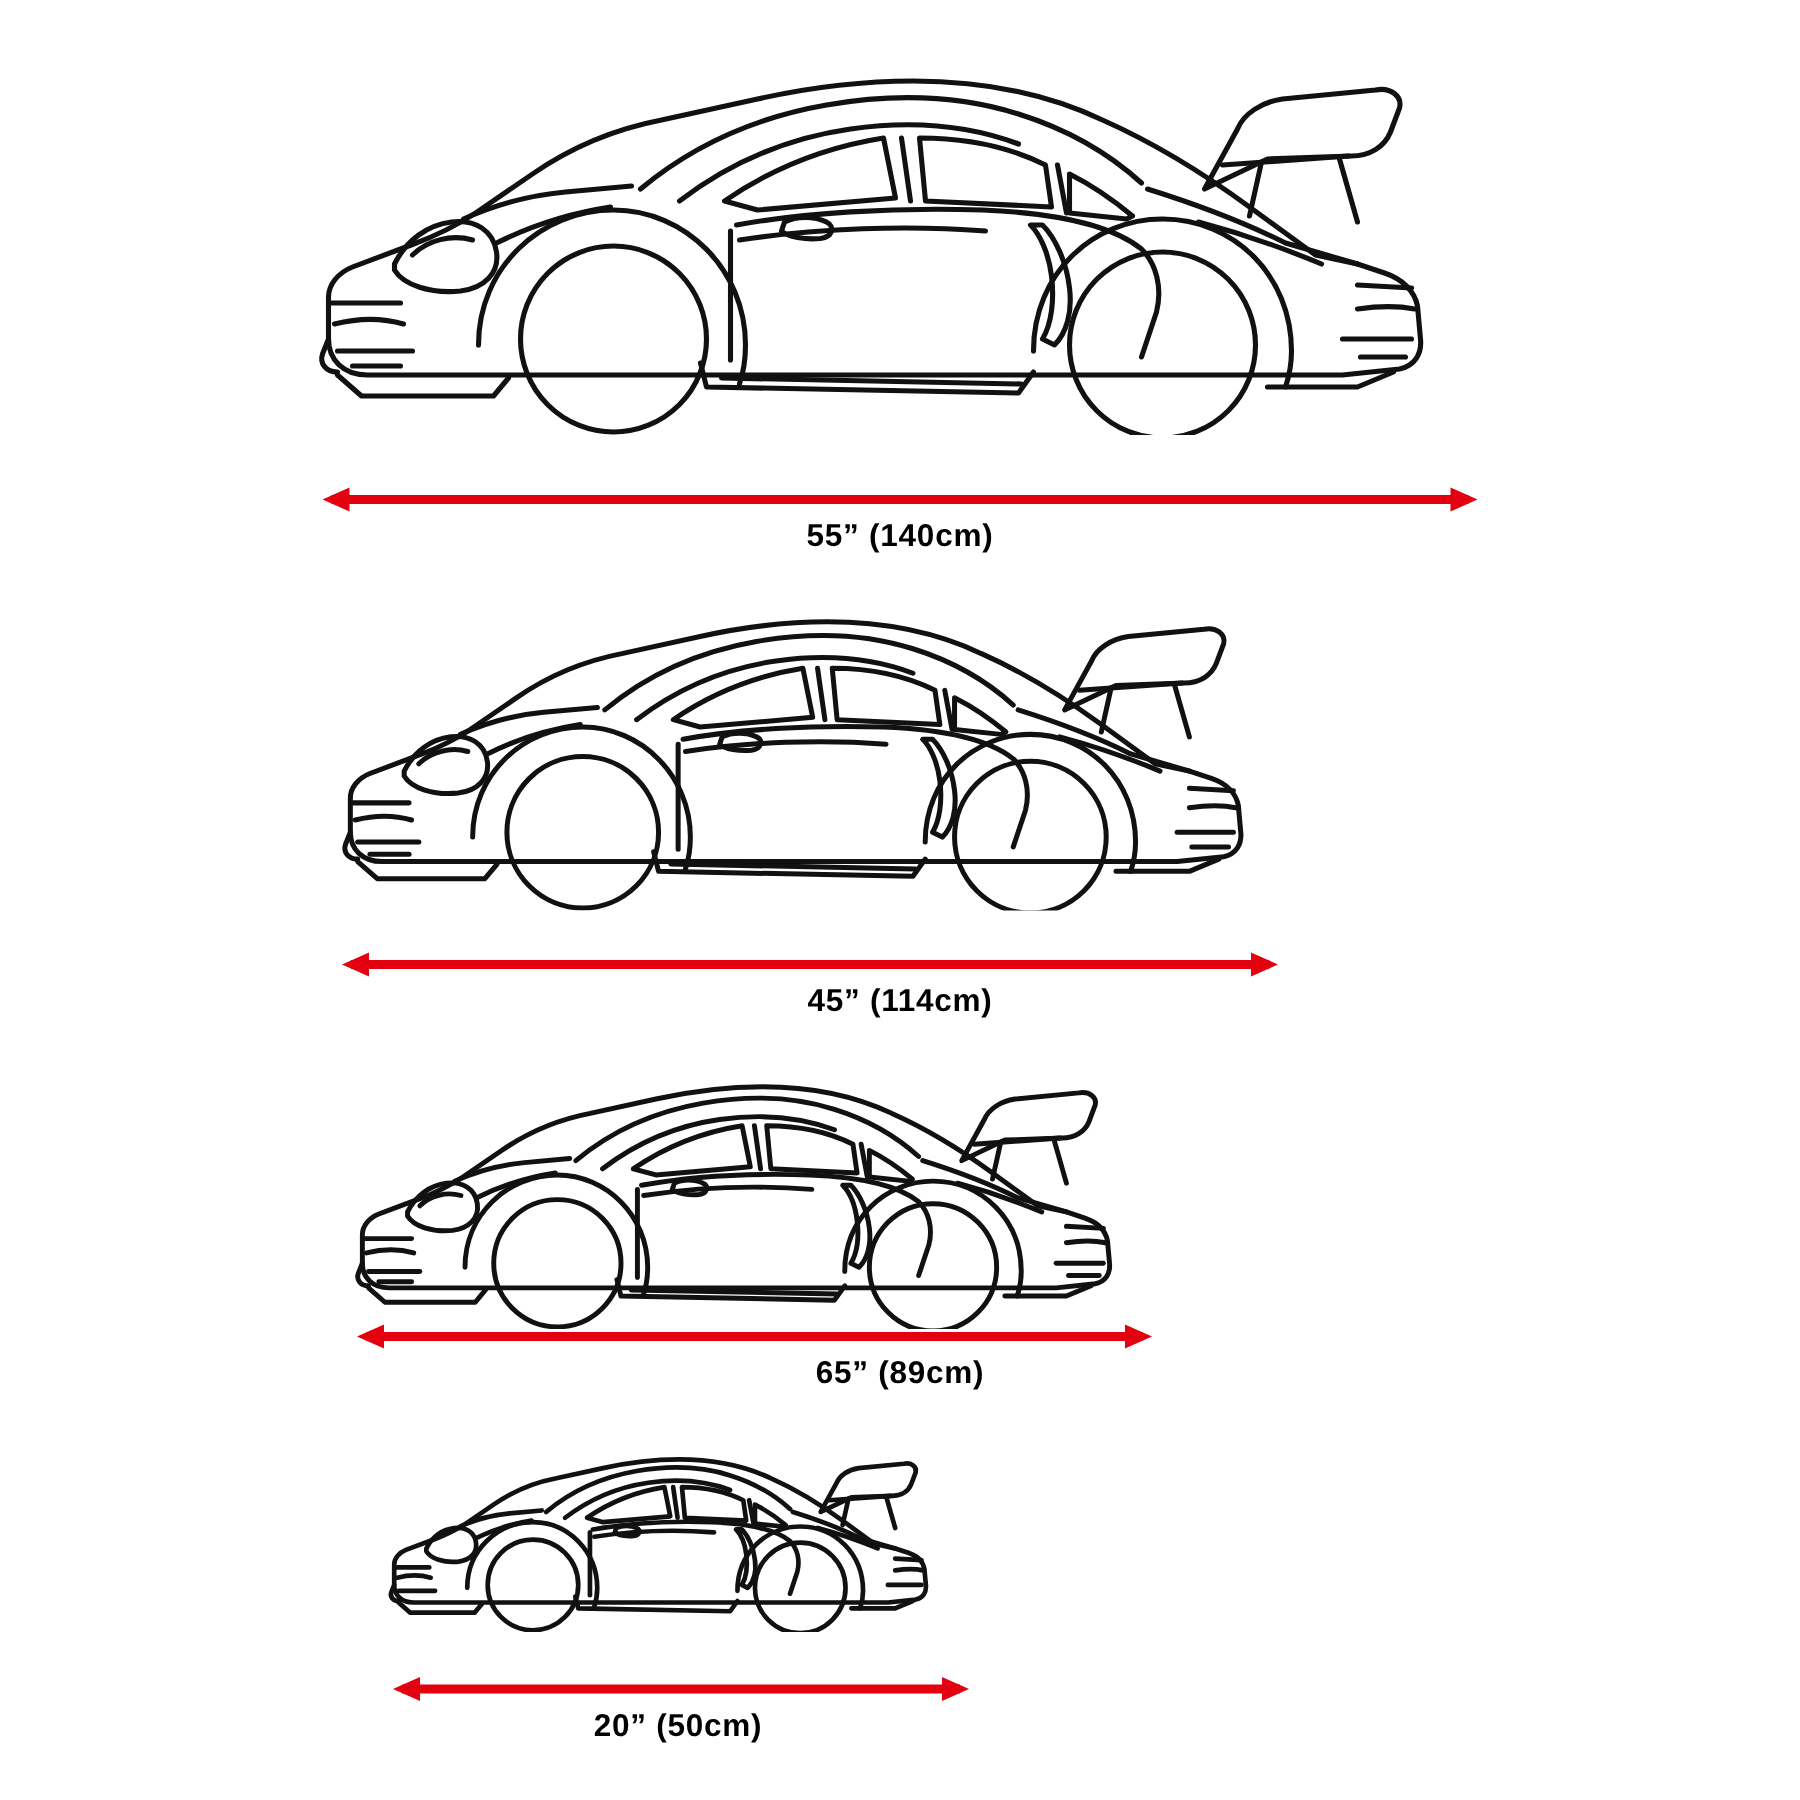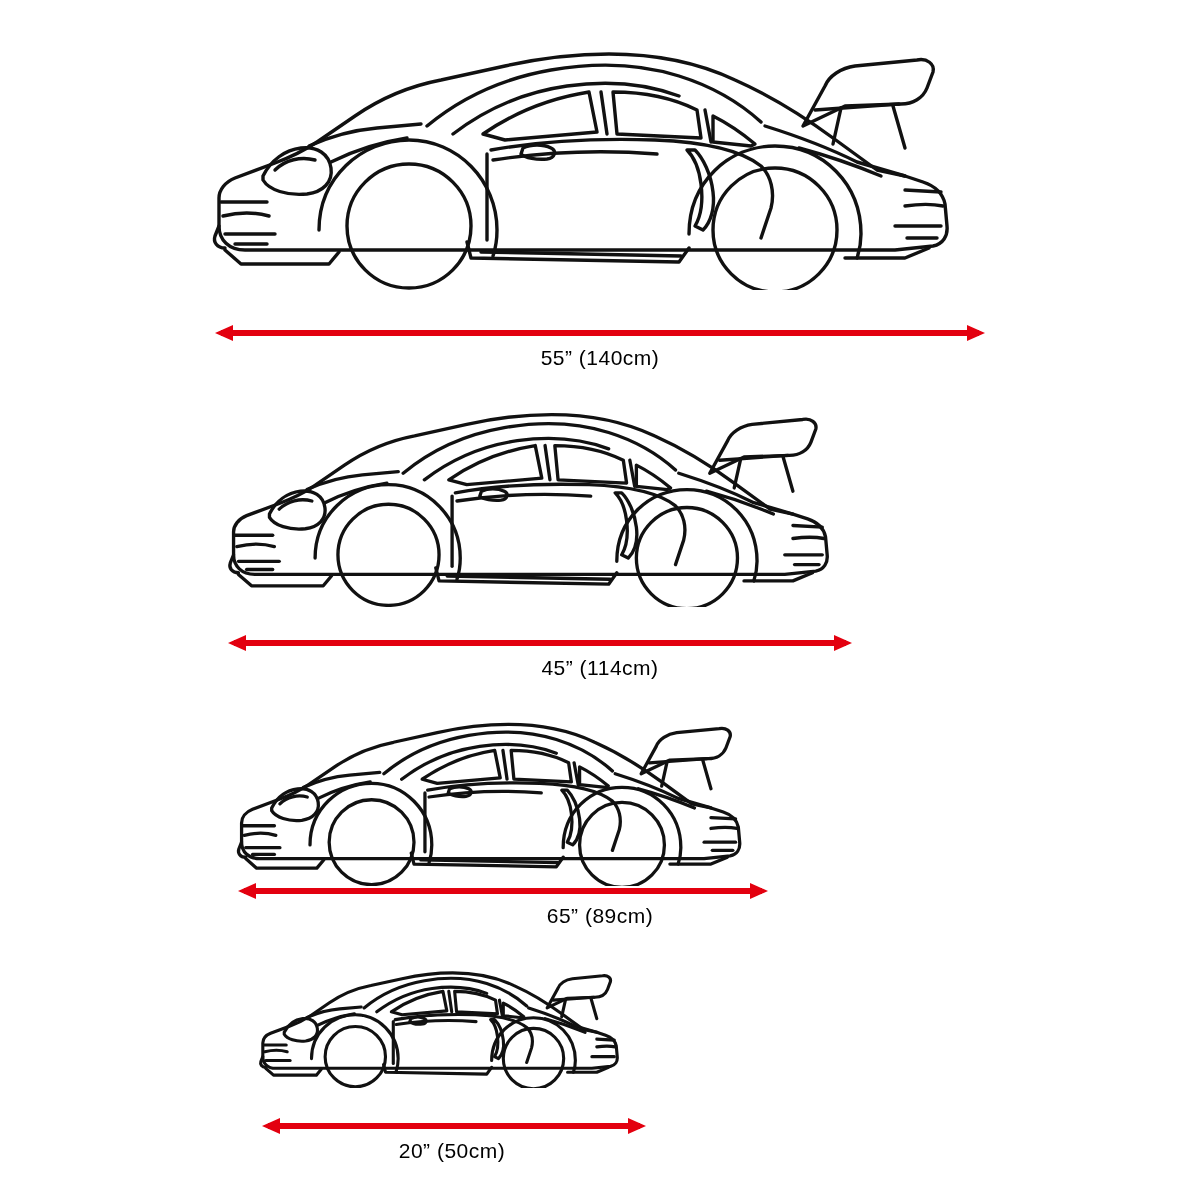--- a/index.html
+++ b/index.html
@@ -37,21 +37,21 @@
     left: 0;
     width: 1200px;
   }
   .arrow-svg {
     display: block;
   }
   .dim-label {
     position: absolute;
     width: 1200px;
     text-align: center;
-    font-weight: normal;
+    font-weight: bold;
     color: #000000;
     letter-spacing: 0.5px;
     font-family: "Liberation Sans", sans-serif;
   }
 </style>
 </head>
 <body>
 
 <div id="page">
 

